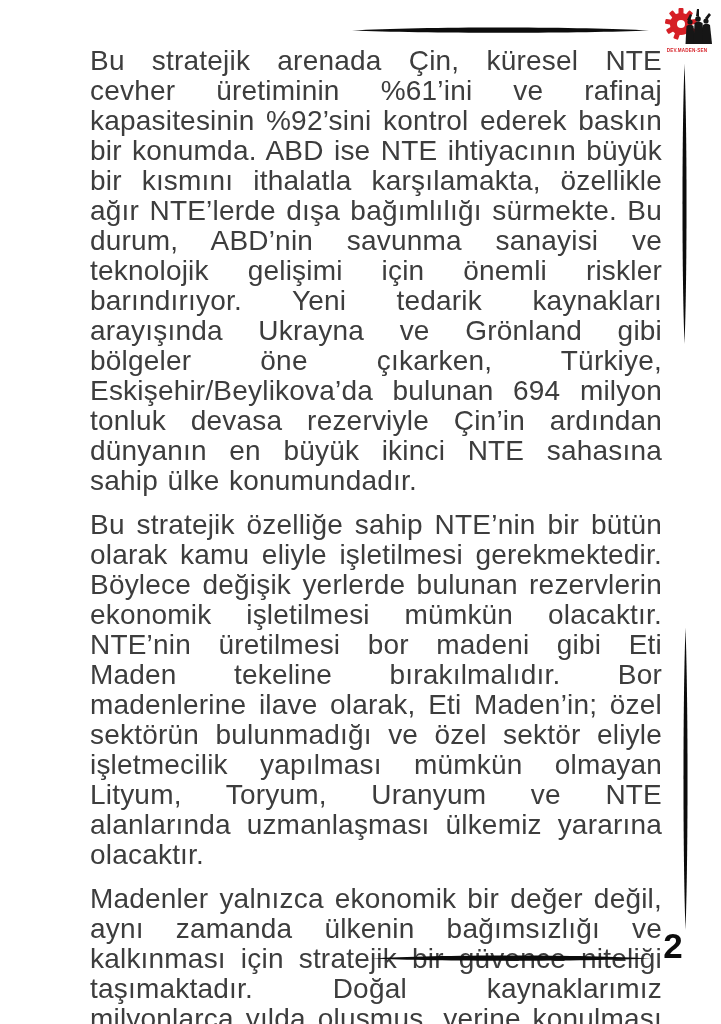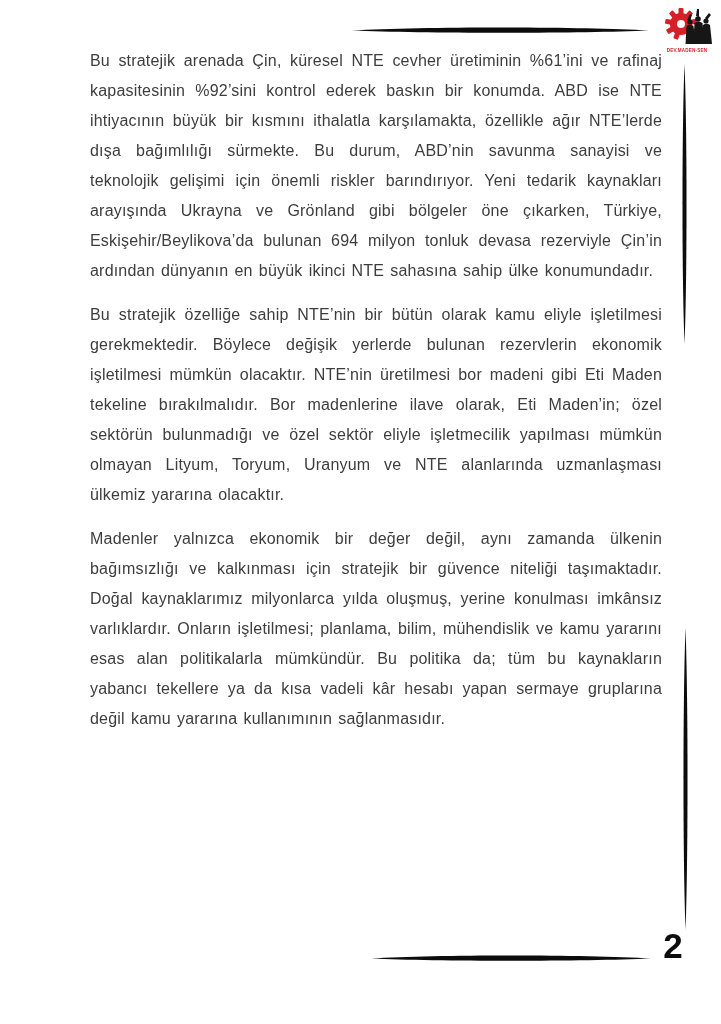--- a/index.html
+++ b/index.html
@@ -31,21 +31,21 @@
     letter-spacing:0.2px;white-space:nowrap;line-height:1;margin-top:1px;
     font-family:"Liberation Sans",sans-serif;
   }
 
   
   #text-block{
     position:absolute;left:90px;top:46px;width:572px;
   }
   #text-block p{
     margin:0 0 14px 0;
-    font-size:16px;
+    font-size:28px;
     line-height:30px;
     text-align:justify;
     letter-spacing:0.2px;
     word-spacing:1.5px;
     color:#3d3d3d;
   }
 
   
   #page-number{
     position:absolute;left:656px;top:928px;width:34px;

